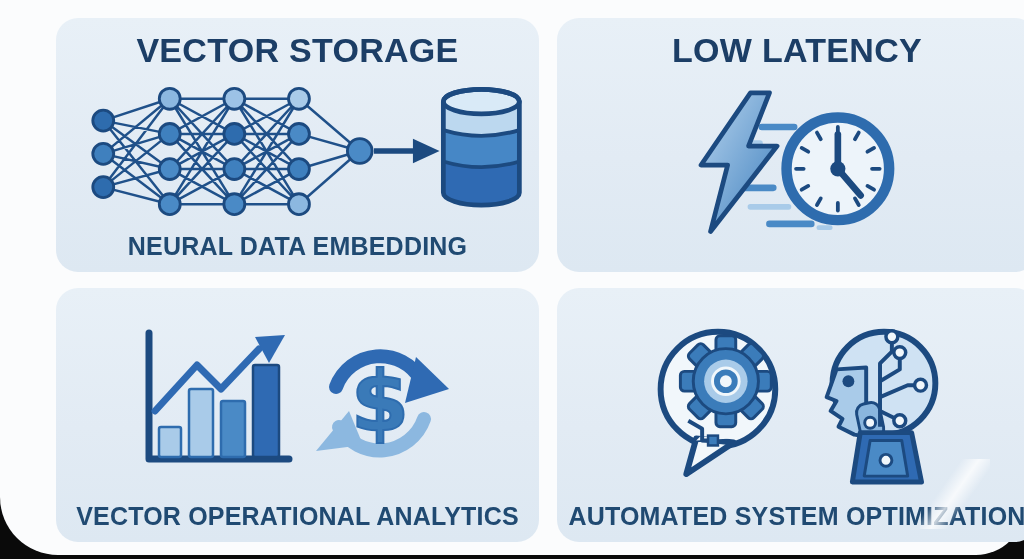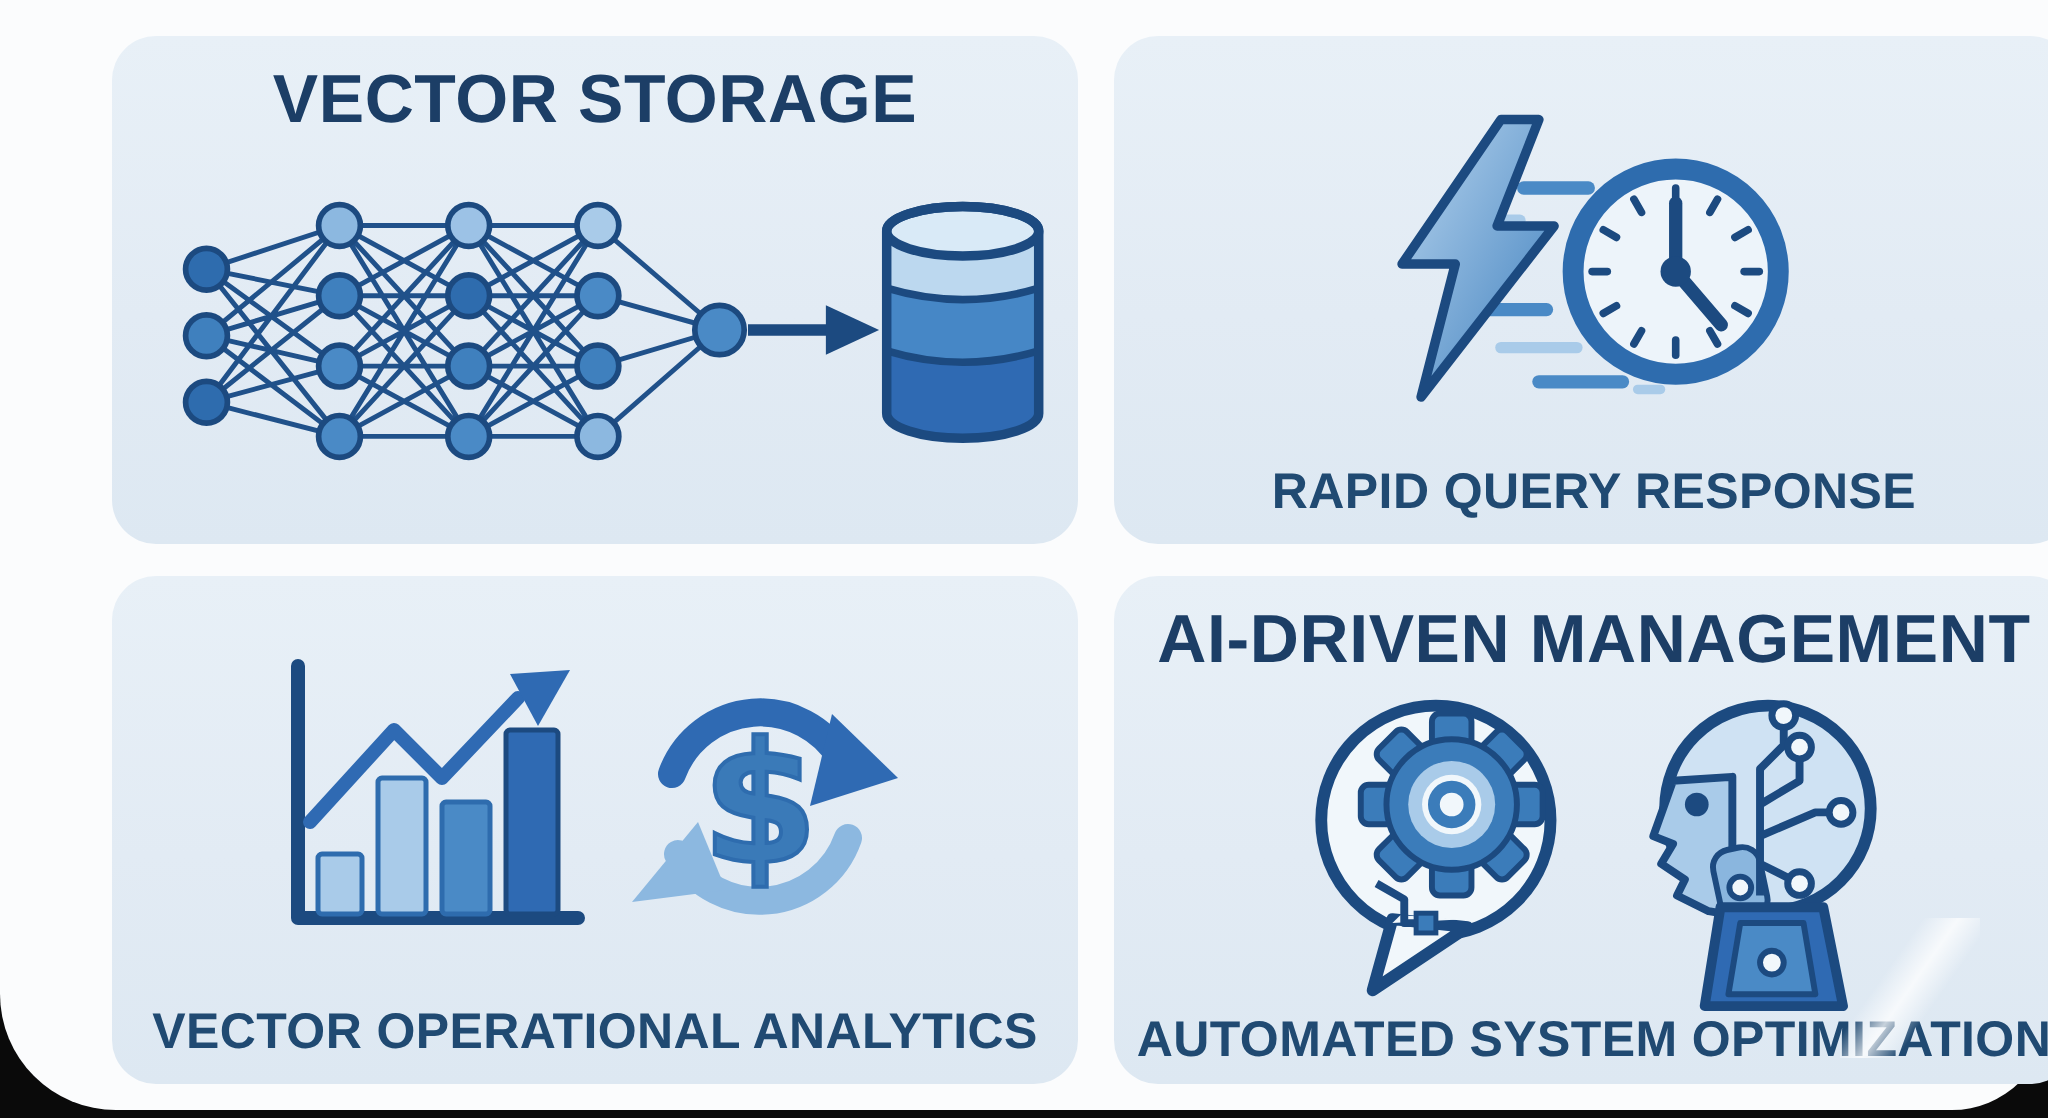--- a/index.html
+++ b/index.html
@@ -62,23 +62,25 @@
             <g transform="translate(388,12)">
               <path d="M0,16 A40,13 0 0 1 80,16 L80,112 A40,13 0 0 1 0,112 Z" fill="#bcd8ef"></path>
               <path d="M0,46 Q40,58 80,46 L80,79 Q40,91 0,79 Z" fill="#4687c6"></path>
               <path d="M0,79 Q40,91 80,79 L80,112 A40,13 0 0 1 0,112 Z" fill="#2f6ab3"></path>
               <path d="M0,46 Q40,58 80,46 M0,79 Q40,91 80,79" fill="none" stroke="#1c4a80" stroke-width="4"></path>
               <ellipse cx="40" cy="16" rx="40" ry="13" fill="#d9eaf7" stroke="#1c4a80" stroke-width="5"></ellipse>
               <path d="M0,16 A40,13 0 0 1 80,16 L80,112 A40,13 0 0 1 0,112 Z" fill="none" stroke="#1c4a80" stroke-width="5"></path>
             </g>
           </svg>
         </div>
-      </div>
-
-      <div class="card">
+        <div class="card-caption">NEURAL DATA EMBEDDING</div>
+      </div>
+
+      <div class="card">
+        <div class="card-title">LOW LATENCY</div>
         <div class="icon-area">
           <svg width="250" height="152" viewBox="0 0 250 160">
             <defs>
               <linearGradient id="boltg" x1="0" y1="0" x2="1" y2="1">
                 <stop offset="0" stop-color="#b7d4ee"></stop>
                   <stop offset="1" stop-color="#3f80be"></stop>
               </linearGradient>
             </defs>
             <g stroke-linecap="round">
               <line x1="88" y1="40" x2="122" y2="40" stroke="#4a8ac6" stroke-width="7"></line>
@@ -104,21 +106,20 @@
                 <line x1="168" y1="40" x2="168" y2="48" transform="rotate(270 168 84)"></line>
                 <line x1="168" y1="40" x2="168" y2="48" transform="rotate(300 168 84)"></line>
                 <line x1="168" y1="40" x2="168" y2="48" transform="rotate(330 168 84)"></line>
               </g>
               <line x1="168" y1="84" x2="168" y2="48" stroke="#1c4a80" stroke-width="7" stroke-linecap="round"></line>
               <line x1="168" y1="84" x2="192" y2="112" stroke="#1c4a80" stroke-width="7" stroke-linecap="round"></line>
               <circle cx="168" cy="84" r="8" fill="#1c4a80"></circle>
             </g>
           </svg>
         </div>
-        <div class="card-caption">RAPID QUERY RESPONSE</div>
       </div>
 
       <div class="card">
         <div class="icon-area">
           <svg width="330" height="150" viewBox="0 0 330 150">
             <g>
               <path d="M16,6 L16,132 L156,132" fill="none" stroke="#1c4a80" stroke-width="7" stroke-linecap="round" stroke-linejoin="round"></path>
               <rect x="26" y="100" width="22" height="30" rx="2" fill="#a9cbe9" stroke="#2e6cae" stroke-width="2.5"></rect>
               <rect x="56" y="62" width="24" height="68" rx="2" fill="#a9cbe9" stroke="#2e6cae" stroke-width="2.5"></rect>
               <rect x="88" y="74" width="24" height="56" rx="2" fill="#4a8ac6" stroke="#2e6cae" stroke-width="2.5"></rect>
@@ -132,21 +133,20 @@
               <path d="M291,92 A47,47 0 0 1 206,100" fill="none" stroke="#8cb8e0" stroke-width="14" stroke-linecap="round"></path>
               <polygon points="183,124 216,84 230,118" fill="#8cb8e0"></polygon>
               <text x="247" y="104" text-anchor="middle" font-family="DejaVu Sans, sans-serif" font-size="84" font-weight="bold" fill="#3a7ab8" stroke="#2e6cae" stroke-width="2">$</text>
             </g>
           </svg>
         </div>
         <div class="card-caption">VECTOR OPERATIONAL ANALYTICS</div>
       </div>
 
       <div class="card">
-        <div class="card-title">AI-DRIVEN MANAGEMENT</div>
         <div class="icon-area">
           <svg width="300" height="168" viewBox="0 0 300 170">
             <g>
               <circle cx="70" cy="72" r="58" fill="#f1f7fb" stroke="#1c4a80" stroke-width="6"></circle>
               <path d="M48,122 L38,158 L86,126 Z" fill="#f1f7fb" stroke="#1c4a80" stroke-width="6" stroke-linejoin="round"></path>
               <path d="M52,120 L84,122 L48,124 Z" fill="#f1f7fb"></path>
             </g>
             <g transform="translate(78,64)">
               <g fill="#3b7cba" stroke="#1c4a80" stroke-width="3">
                 <rect x="-10" y="-46" width="20" height="18" rx="4"></rect>

